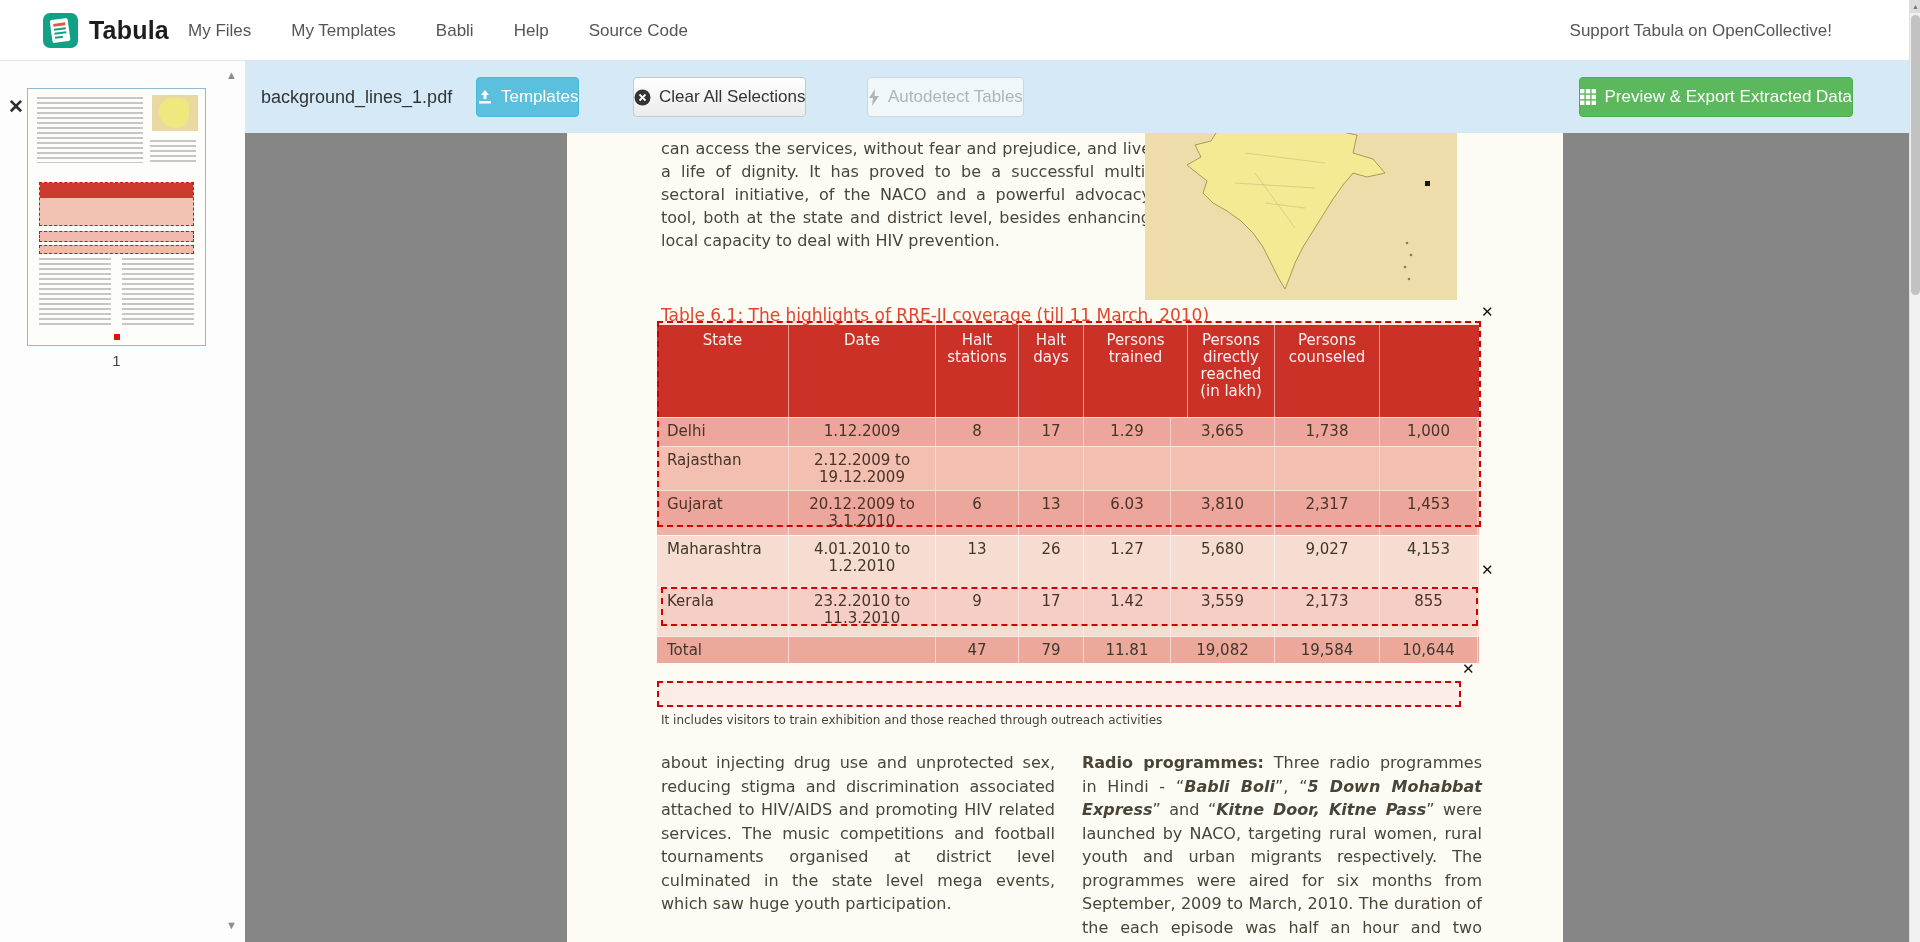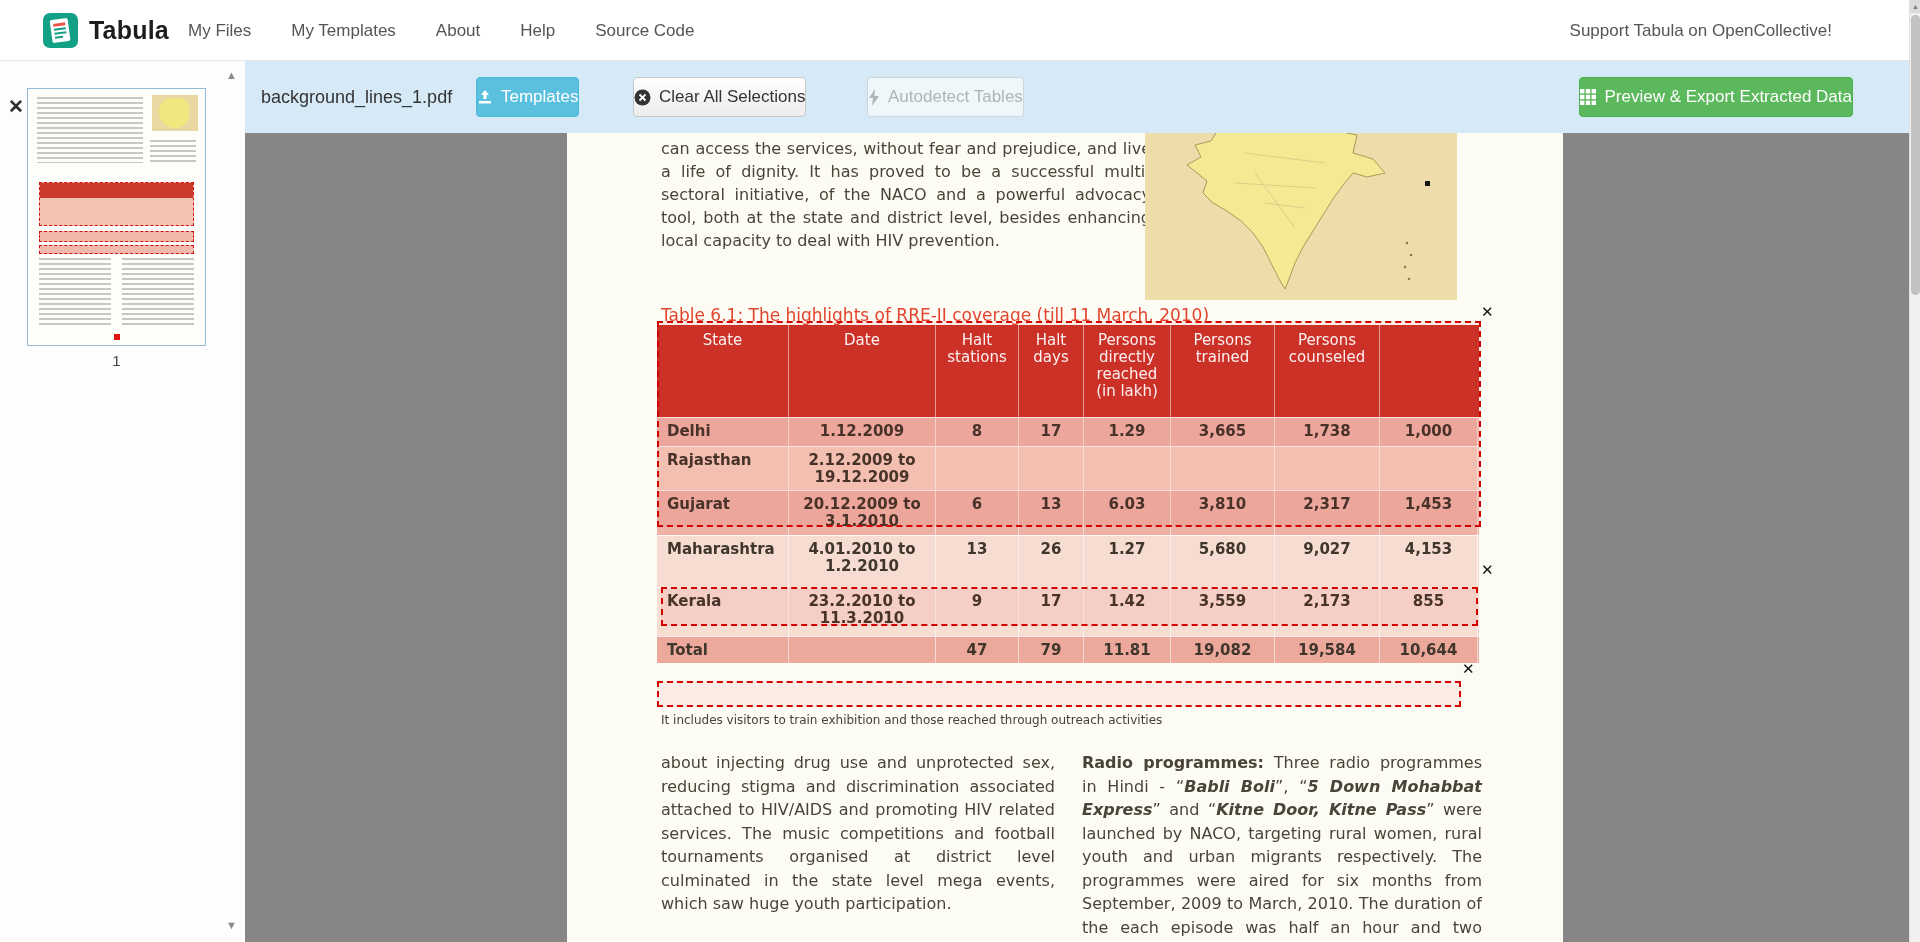--- a/index.html
+++ b/index.html
@@ -70,21 +70,21 @@
   .hcell { color:#ffffff; padding-top:7px; }
   .col-0 { width:132px; text-align:left; padding-left:10px; }
   .col-1 { width:147px; }
   .col-2 { width:83px; }
   .col-3 { width:65px; }
   .col-4 { width:87px; }
   .col-5 { width:104px; }
   .col-6 { width:105px; }
   .col-7 { width:98px; }
   .hcell.col-0 { text-align:center; padding-left:4px; }
-  .trow { display:flex; border-top:1px solid rgba(255,255,255,.75);font-weight:bold; }
+  .trow { display:flex; border-top:1px solid rgba(255,255,255,.75); }
   .trow-0 { height:29px; background:#efb1a5; }
   .trow-1 { height:44px; background:#f4cbbc; }
   .trow-2 { height:45px; background:#efb1a5; }
   .trow-3 { height:52px; background:#f7dcd2; }
   .trow-4 { height:45px; background:#eeafa2; }
   .trow-5 { height:49px; background:#f7dcd2; }
   .trow-6 { height:27px; background:#eca99b; }
 
   .footnote { position:absolute; left:94px; top:580px; font-size:12px; color:#45413a; }
   .para-left  { position:absolute; left:94px;  top:618px; width:394px; font-size:16px; line-height:23.5px; text-align:justify; }
@@ -122,21 +122,21 @@
           <rect x="12" y="16" width="12" height="2" fill="#13a186"></rect>
           <rect x="12" y="20" width="12" height="2" fill="#13a186"></rect>
           <rect x="12" y="24" width="8" height="2" fill="#13a186"></rect>
         </g>
       </svg>
       <span class="brand-title">Tabula</span>
     </div>
     <div class="nav-links">
       <span class="nav-link">My Files</span>
       <span class="nav-link">My Templates</span>
-      <span class="nav-link">About</span>
+      <span class="nav-link">Babli</span>
       <span class="nav-link">Help</span>
       <span class="nav-link">Source Code</span>
     </div>
     <div class="nav-right">Support Tabula on OpenCollective!</div>
   </div>
 
   <div class="sidebar">
     <span class="file-close">✕</span>
     <div class="thumb">
       <div class="t-text t1"></div>
@@ -223,22 +223,22 @@
       </div>
 
       <div class="table-title">Table 6.1: The highlights of RRE-II coverage (till 11 March, 2010)</div>
 
       <div class="pdf-table">
         <div class="thead">
           <div class="tcell hcell col-0">State</div>
           <div class="tcell hcell col-1">Date</div>
           <div class="tcell hcell col-2">Halt stations</div>
           <div class="tcell hcell col-3">Halt days</div>
+          <div class="tcell hcell col-5">Persons trained</div>
           <div class="tcell hcell col-4">Persons directly reached (in lakh)</div>
-          <div class="tcell hcell col-5">Persons trained</div>
           <div class="tcell hcell col-6">Persons counseled</div>
         </div>
         <div>
             <div class="trow trow-0">
               <div class="tcell col-0">Delhi</div>
               <div class="tcell col-1">1.12.2009</div>
               <div class="tcell col-2">8</div>
               <div class="tcell col-3">17</div>
               <div class="tcell col-4">1.29</div>
               <div class="tcell col-5">3,665</div>

